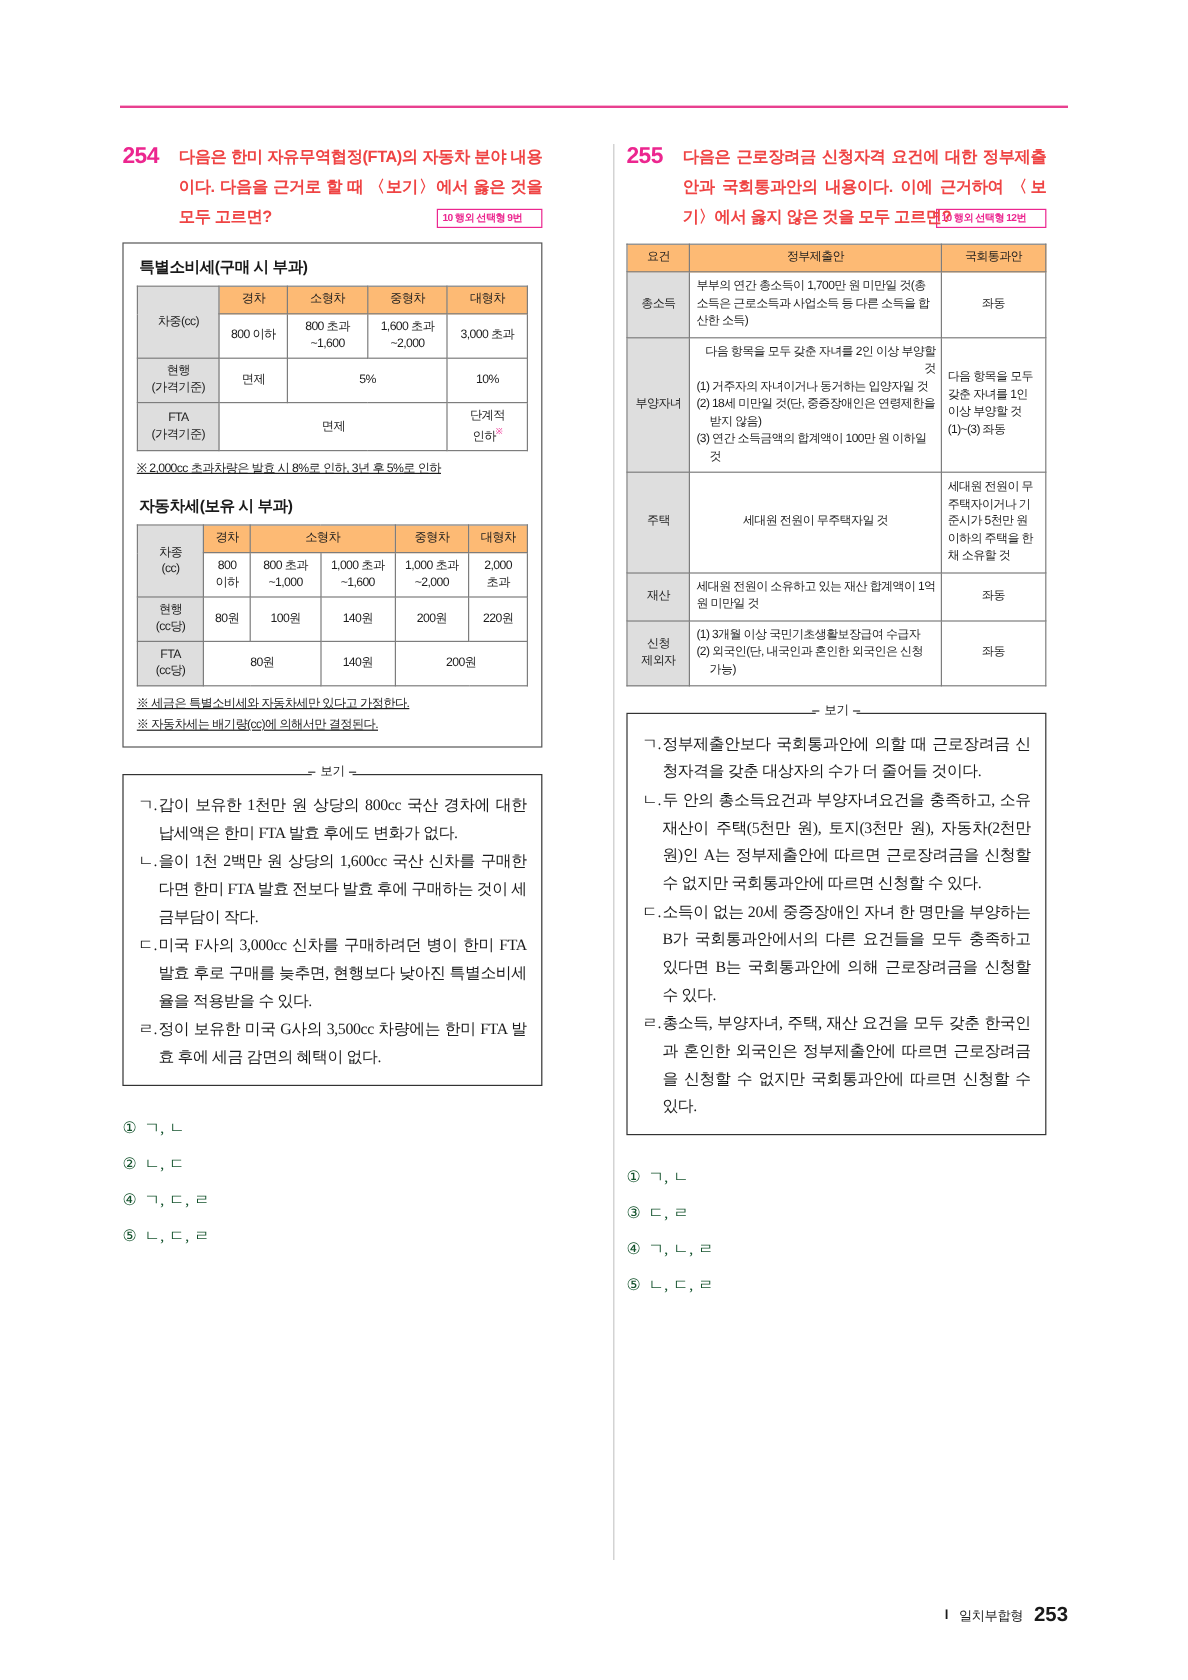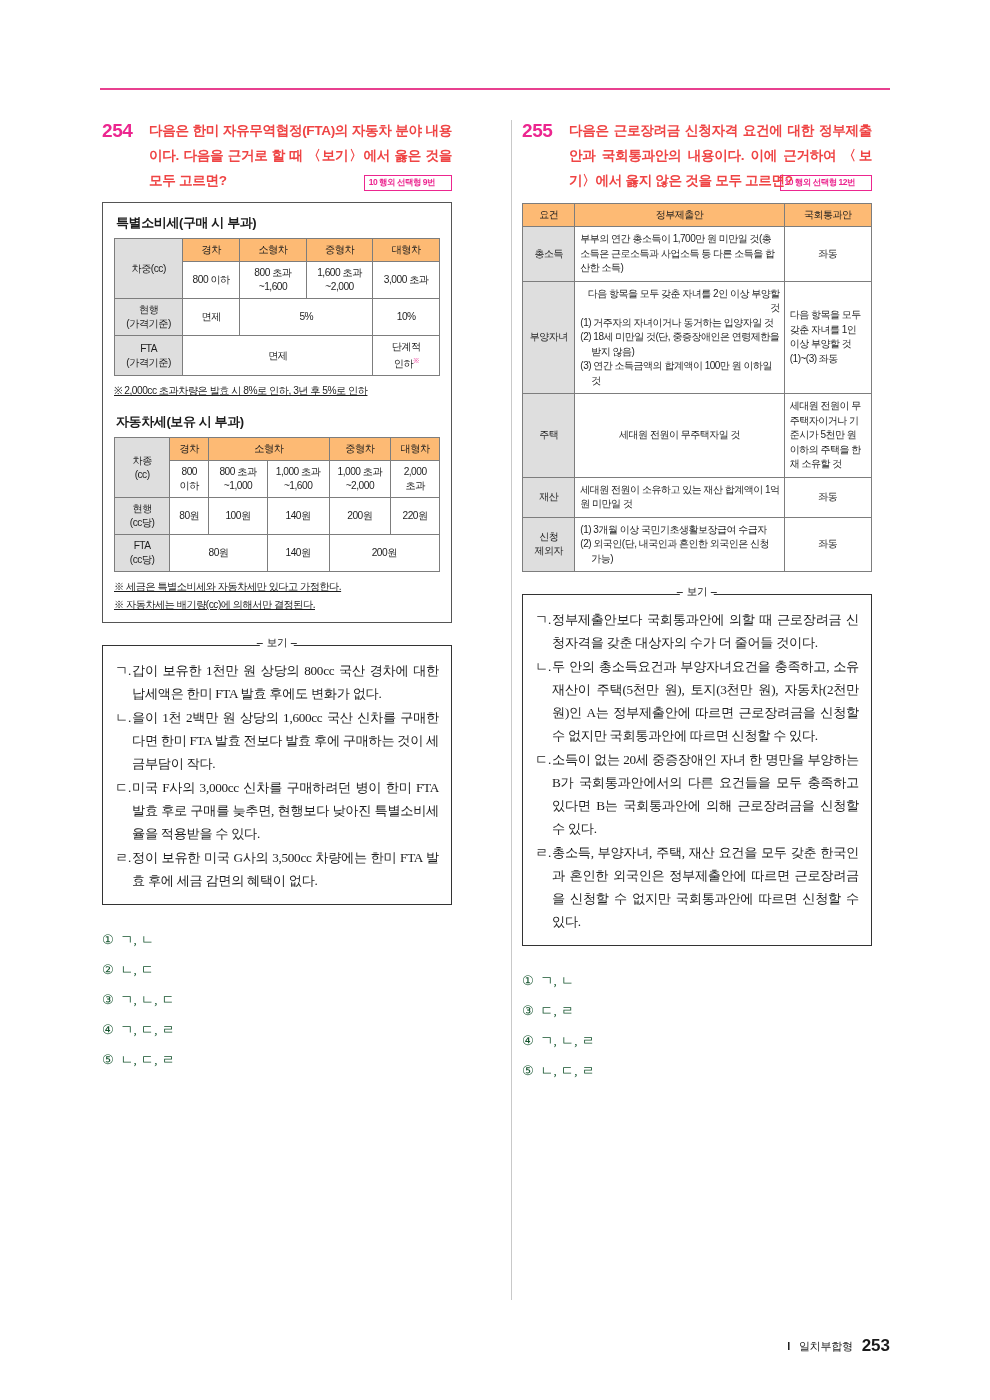--- a/index.html
+++ b/index.html
@@ -270,23 +270,20 @@
     </div>
 
     <div class="choices">
       <div class="choice">
         <span class="cnum">①</span><span>ㄱ, ㄴ</span>
       </div>
       <div class="choice">
         <span class="cnum">②</span><span>ㄴ, ㄷ</span>
       </div>
       <div class="choice">
-        <span class="cnum">③</span><span>ㄱ, ㄴ, ㄷ</span>
-      </div>
-      <div class="choice">
         <span class="cnum">④</span><span>ㄱ, ㄷ, ㄹ</span>
       </div>
       <div class="choice">
         <span class="cnum">⑤</span><span>ㄴ, ㄷ, ㄹ</span>
       </div>
     </div>
   </div>
 
   <div class="col col-right">
 

